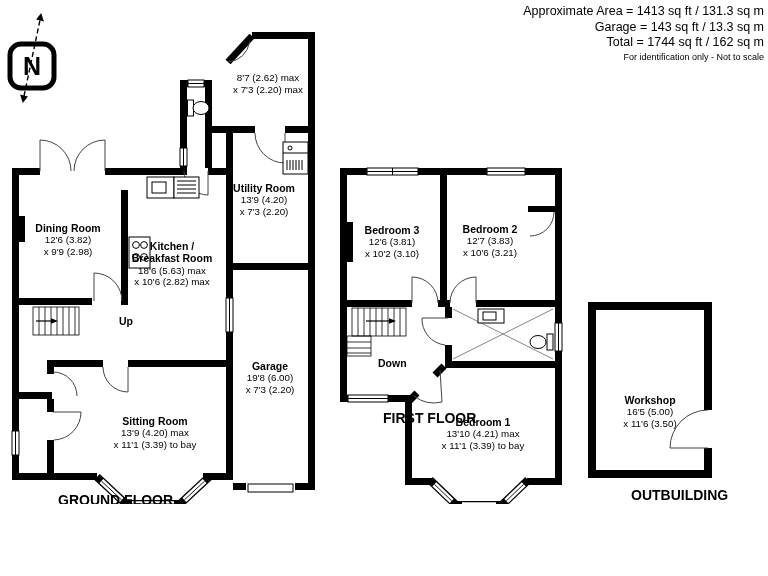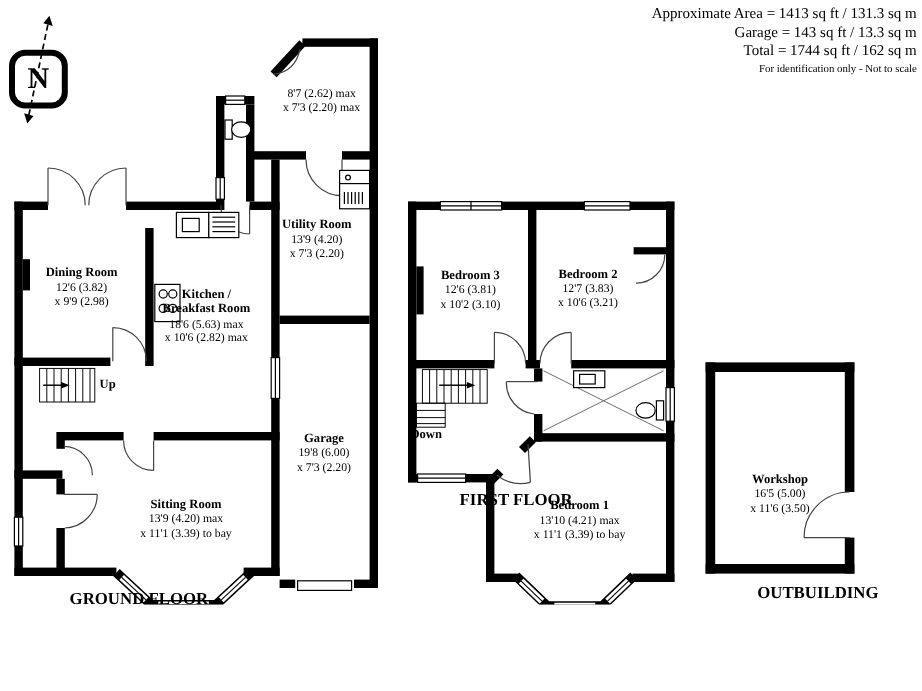--- a/index.html
+++ b/index.html
@@ -1,28 +1,28 @@
 <!DOCTYPE html>
 <html><head>
 <meta charset="utf-8">
 <style>
   html,body{margin:0;padding:0;background:#fff;}
   .canvas{position:relative;width:768px;height:504px;background:#fff;overflow:hidden;
-          font-family:Liberation Serif, serif;color:#000;}
+          font-family:Liberation Sans, sans-serif;color:#000;}
   svg{position:absolute;left:0;top:0;}
   .abs{position:absolute;}
   
   .header{right:4px;top:4px;text-align:right;font-size:12.5px;line-height:15.5px;}
   .header .disc{font-size:9px;line-height:12px;}
   
   .room-label{transform:translate(-50%,-50%);text-align:center;line-height:1.18;white-space:nowrap;}
   .rname{font-weight:bold;font-size:10.5px;}
   .rdim{font-size:9.8px;}
   .floor-label{font-weight:bold;font-size:14px;white-space:nowrap;padding-left:48px;}
-  .stair-label{font-weight:bold;font-size:10.5px;white-space:nowrap;}
+  .stair-label{font-weight:bold;font-size:10.5px;white-space:nowrap;margin-left:36px;}
   .compass-n{font-weight:bold;font-size:25px;transform:translate(-50%,-50%);}
   .footer-text{left:185px;top:539px;font-size:6.9px;line-height:9.2px;color:#6e6e6e;white-space:nowrap;}
 </style>
 </head>
 <body>
 
 <div class="canvas">
 
 <svg width="768" height="576" viewBox="0 0 768 576">
 

